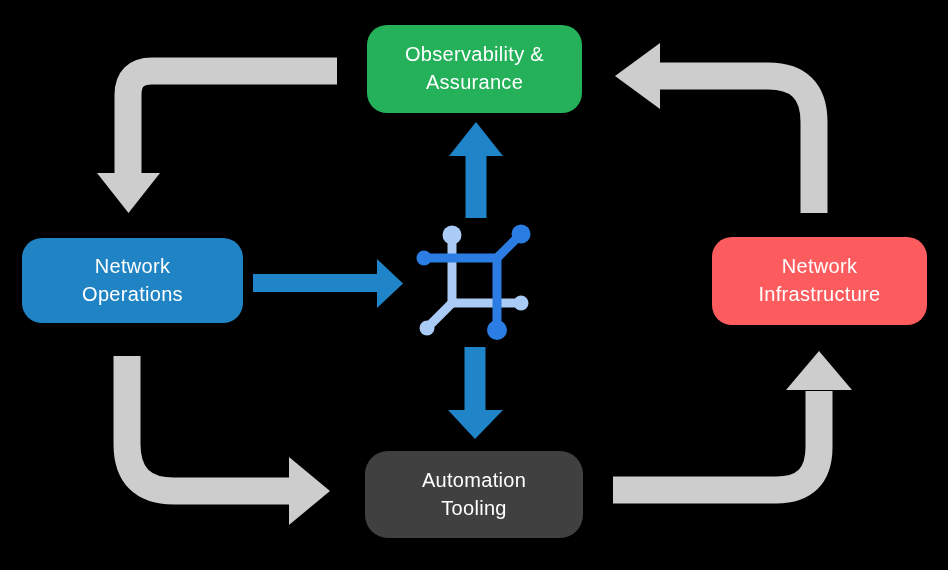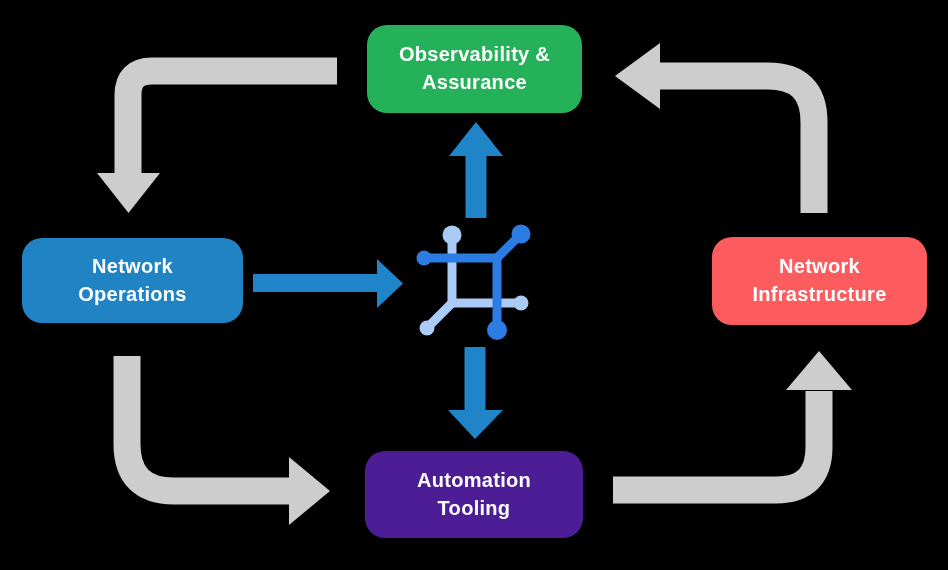--- a/index.html
+++ b/index.html
@@ -11,29 +11,29 @@
     font-family:"Liberation Sans","DejaVu Sans",sans-serif;
   }
   .layer{position:absolute;left:0;top:0;}
   .node{
     position:absolute;
     border-radius:20px;
     display:flex;align-items:center;justify-content:center;
     text-align:center;
     color:#ffffff;
     font-size:20px;
-    font-weight:700;
+    font-weight:400;
     line-height:1.38;
     letter-spacing:.3px;
   }
   .node .lbl{white-space:pre-line;}
   .node-observability{left:367px;top:25px;width:215px;height:88px;background:#24b15a;}
   .node-operations{left:22px;top:238px;width:221px;height:85px;background:#2083c4;}
   .node-infrastructure{left:712px;top:237px;width:215px;height:88px;background:#fd5c5f;}
-  .node-automation{left:365px;top:451px;width:218px;height:87px;background:#4c1d95;}
+  .node-automation{left:365px;top:451px;width:218px;height:87px;background:#404040;border-radius:23px;}
 </style>
 </head>
 <body>
 
 <div class="canvas">
 
   <svg class="layer" width="948" height="570" viewBox="0 0 948 570">
 
     <g fill="#cdcdcd">
       <path d="M 337 71 L 152 71 Q 128 71 128 95 L 128 175" fill="none" stroke="#cdcdcd" stroke-width="27"></path>

